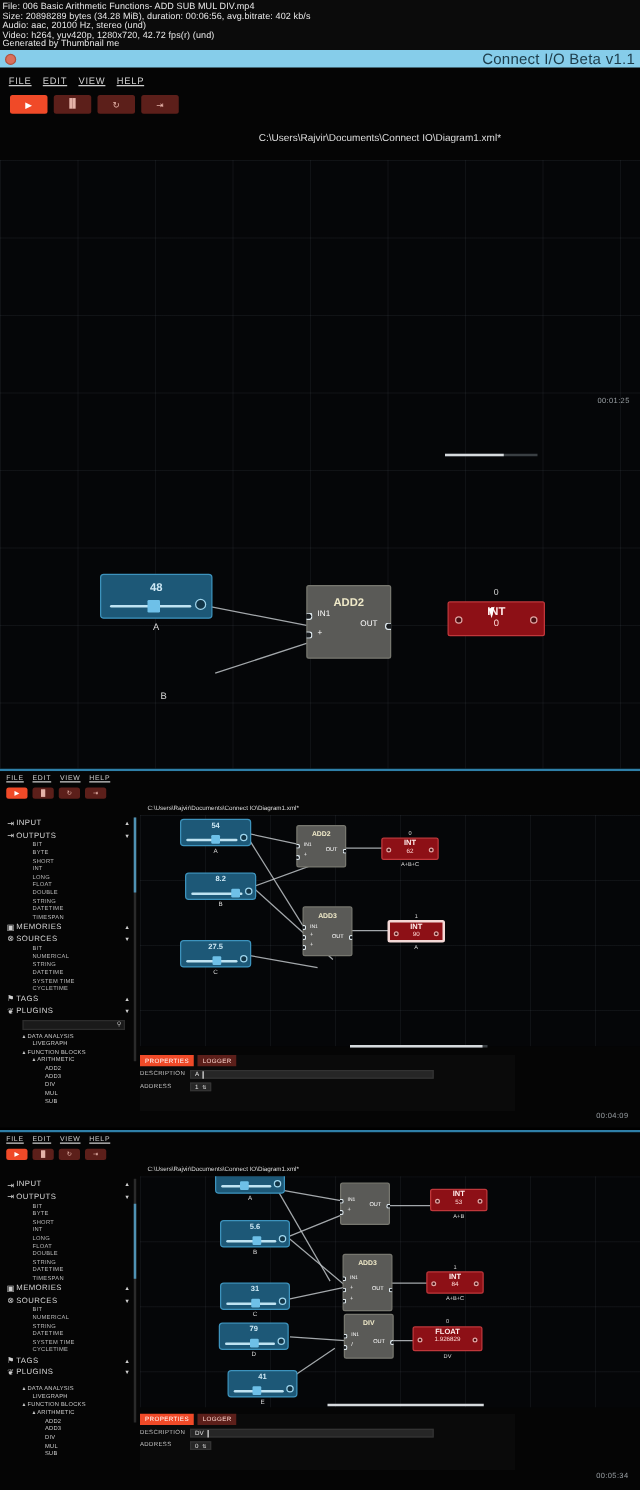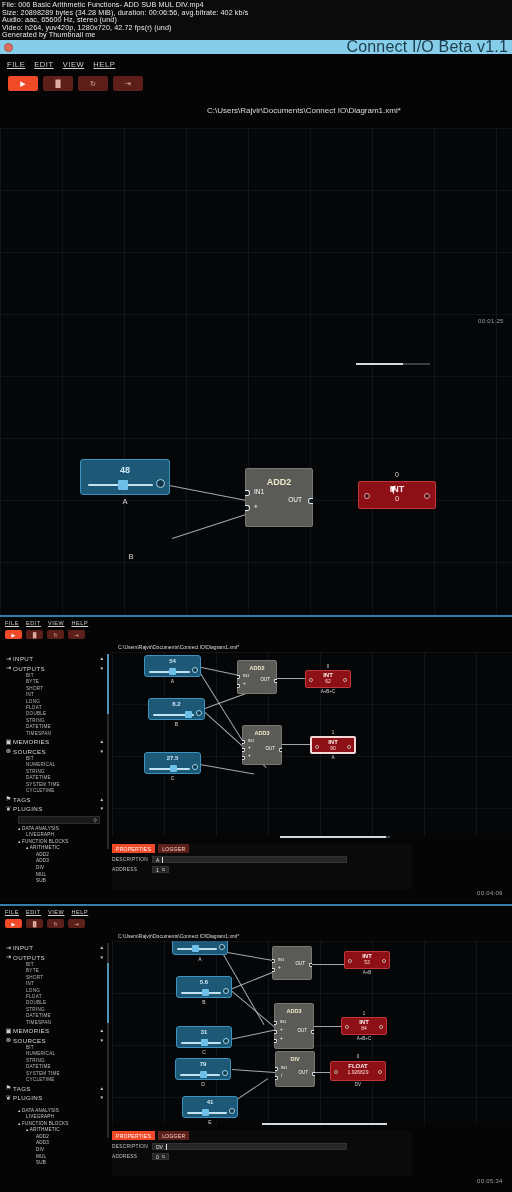--- a/index.html
+++ b/index.html
@@ -17,21 +17,21 @@
     background:#0b0b0b; color:#e9e9e9; padding:1px 2px;
     font-size:7.2px; line-height:7.6px; letter-spacing:.1px;
   }
   .vidinfo div { white-space:nowrap; }
 
   
   .titlebar {
     background:#86cdea; height:14px; display:flex; align-items:center;
     justify-content:flex-end; padding-right:4px; position:relative;
   }
-  .titlebar .tb-title { color:#1d3c4a; font-size:16px; letter-spacing:.2px; }
+  .titlebar .tb-title { color:#1d3c4a; font-size:12px; letter-spacing:.2px; }
   .titlebar .tb-icon {
     position:absolute; left:4px; top:3px; width:9px; height:9px;
     border-radius:50%; background:#d9705c; border:1px solid #b0523f;
   }
   .menubar { display:flex; gap:9px; color:#cfcfcf; padding:4px 7px 3px 7px;text-decoration:underline; }
   .menubar span { font-size:7.5px; letter-spacing:.6px; }
 
   .toolbar { display:flex; gap:5px; padding:3px 8px 4px 8px; }
   .tbtn {
     width:27px; height:12px; border-radius:2px; background:#5c1f1a;
@@ -132,21 +132,21 @@
   .vscroll .thumb { position:absolute; width:2px; background:#4f92b4; top:0; }
 </style>
 </head>
 <body>
 
 <div class="page">
 
   <div class="vidinfo">
     <div>File: 006 Basic Arithmetic Functions- ADD SUB MUL DIV.mp4</div>
     <div>Size: 20898289 bytes (34.28 MiB), duration: 00:06:56, avg.bitrate: 402 kb/s</div>
-    <div>Audio: aac, 65600 Hz, stereo (und)</div>
+    <div>Audio: aac, 20100 Hz, stereo (und)</div>
     <div>Video: h264, yuv420p, 1280x720, 42.72 fps(r) (und)</div>
     <div>Generated by Thumbnail me</div>
   </div>
 
   <div class="panel" id="p1" style="top:40px;height:575px;">
 
     <div class="titlebar">
       <span class="tb-icon"></span>
       <span class="tb-title">Connect I/O Beta v1.1</span>
     </div>

